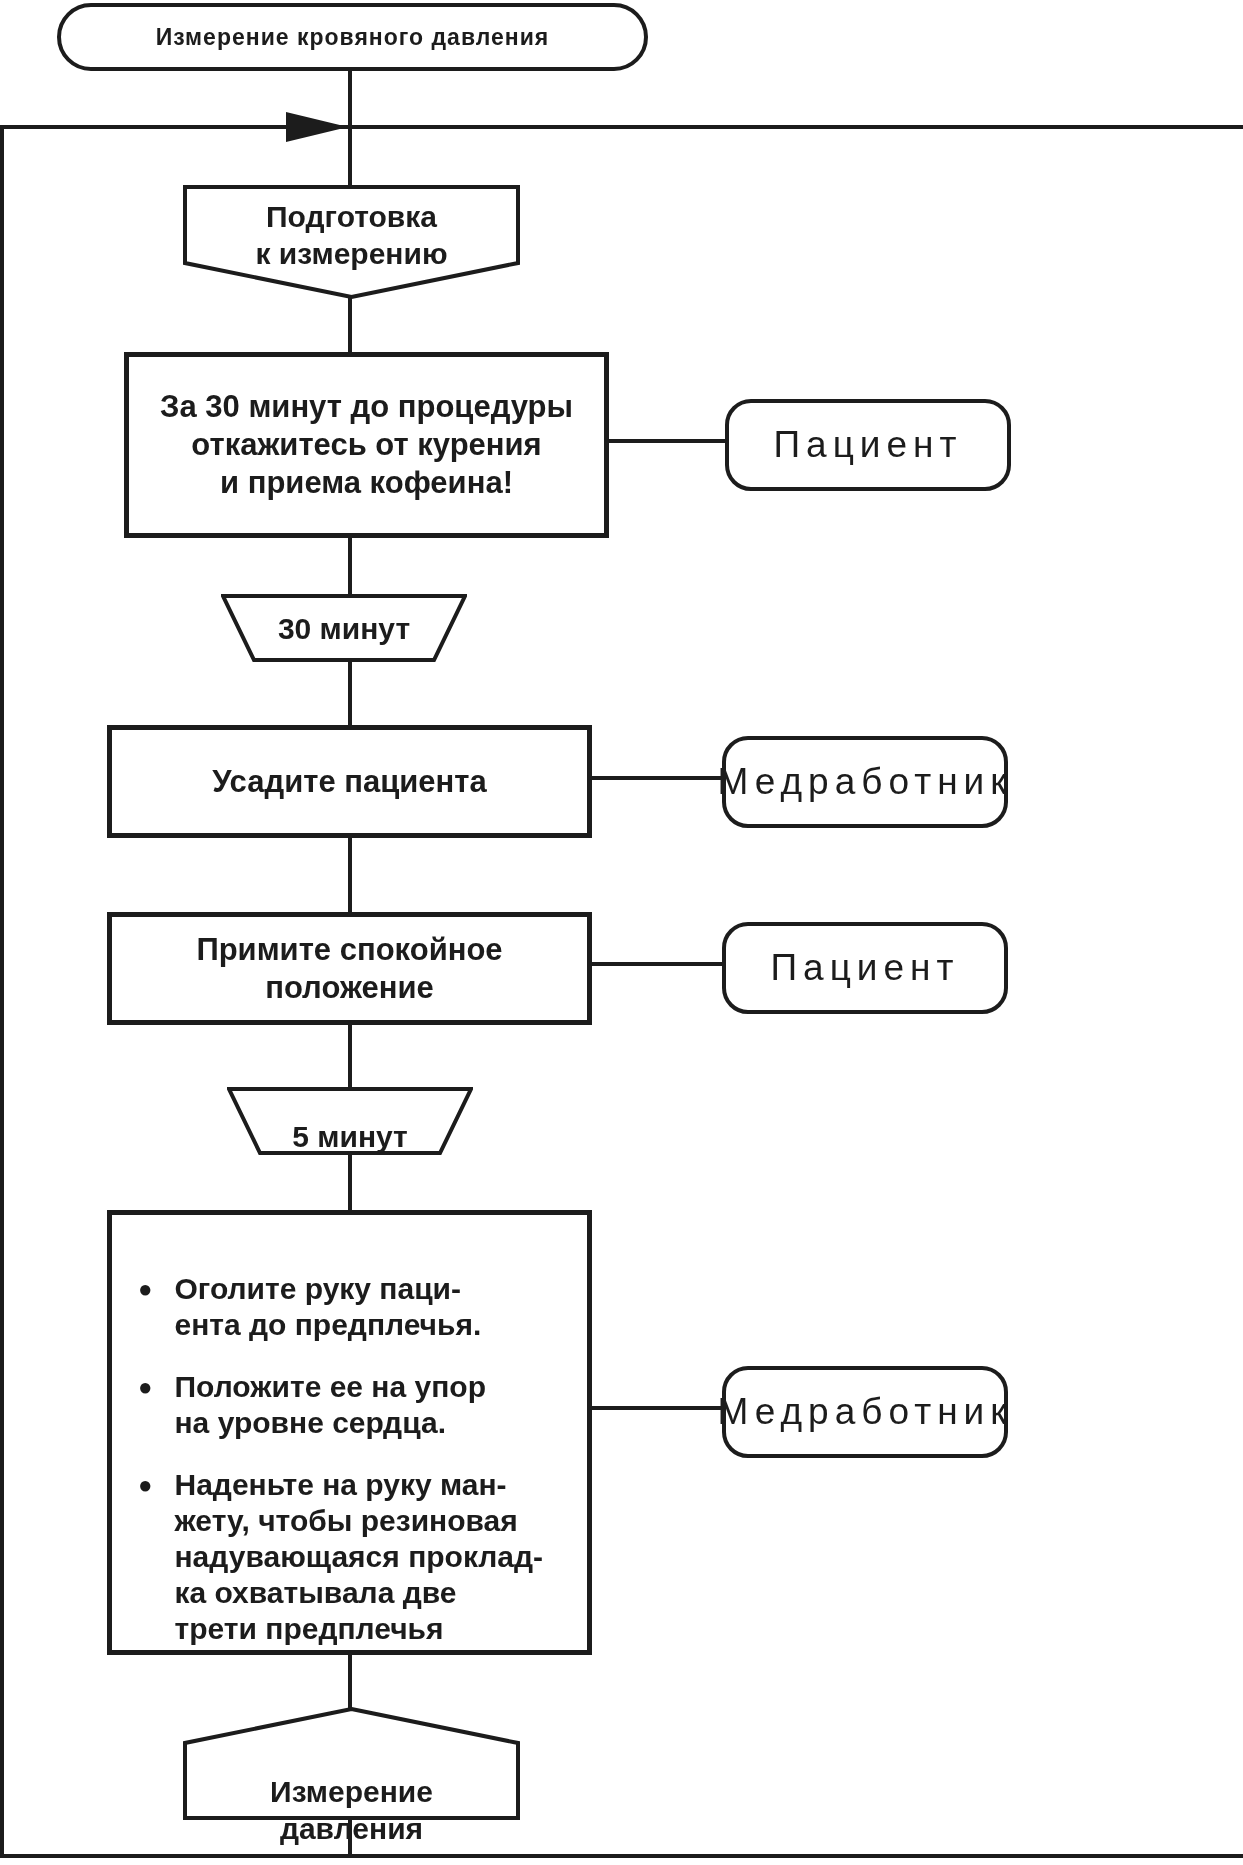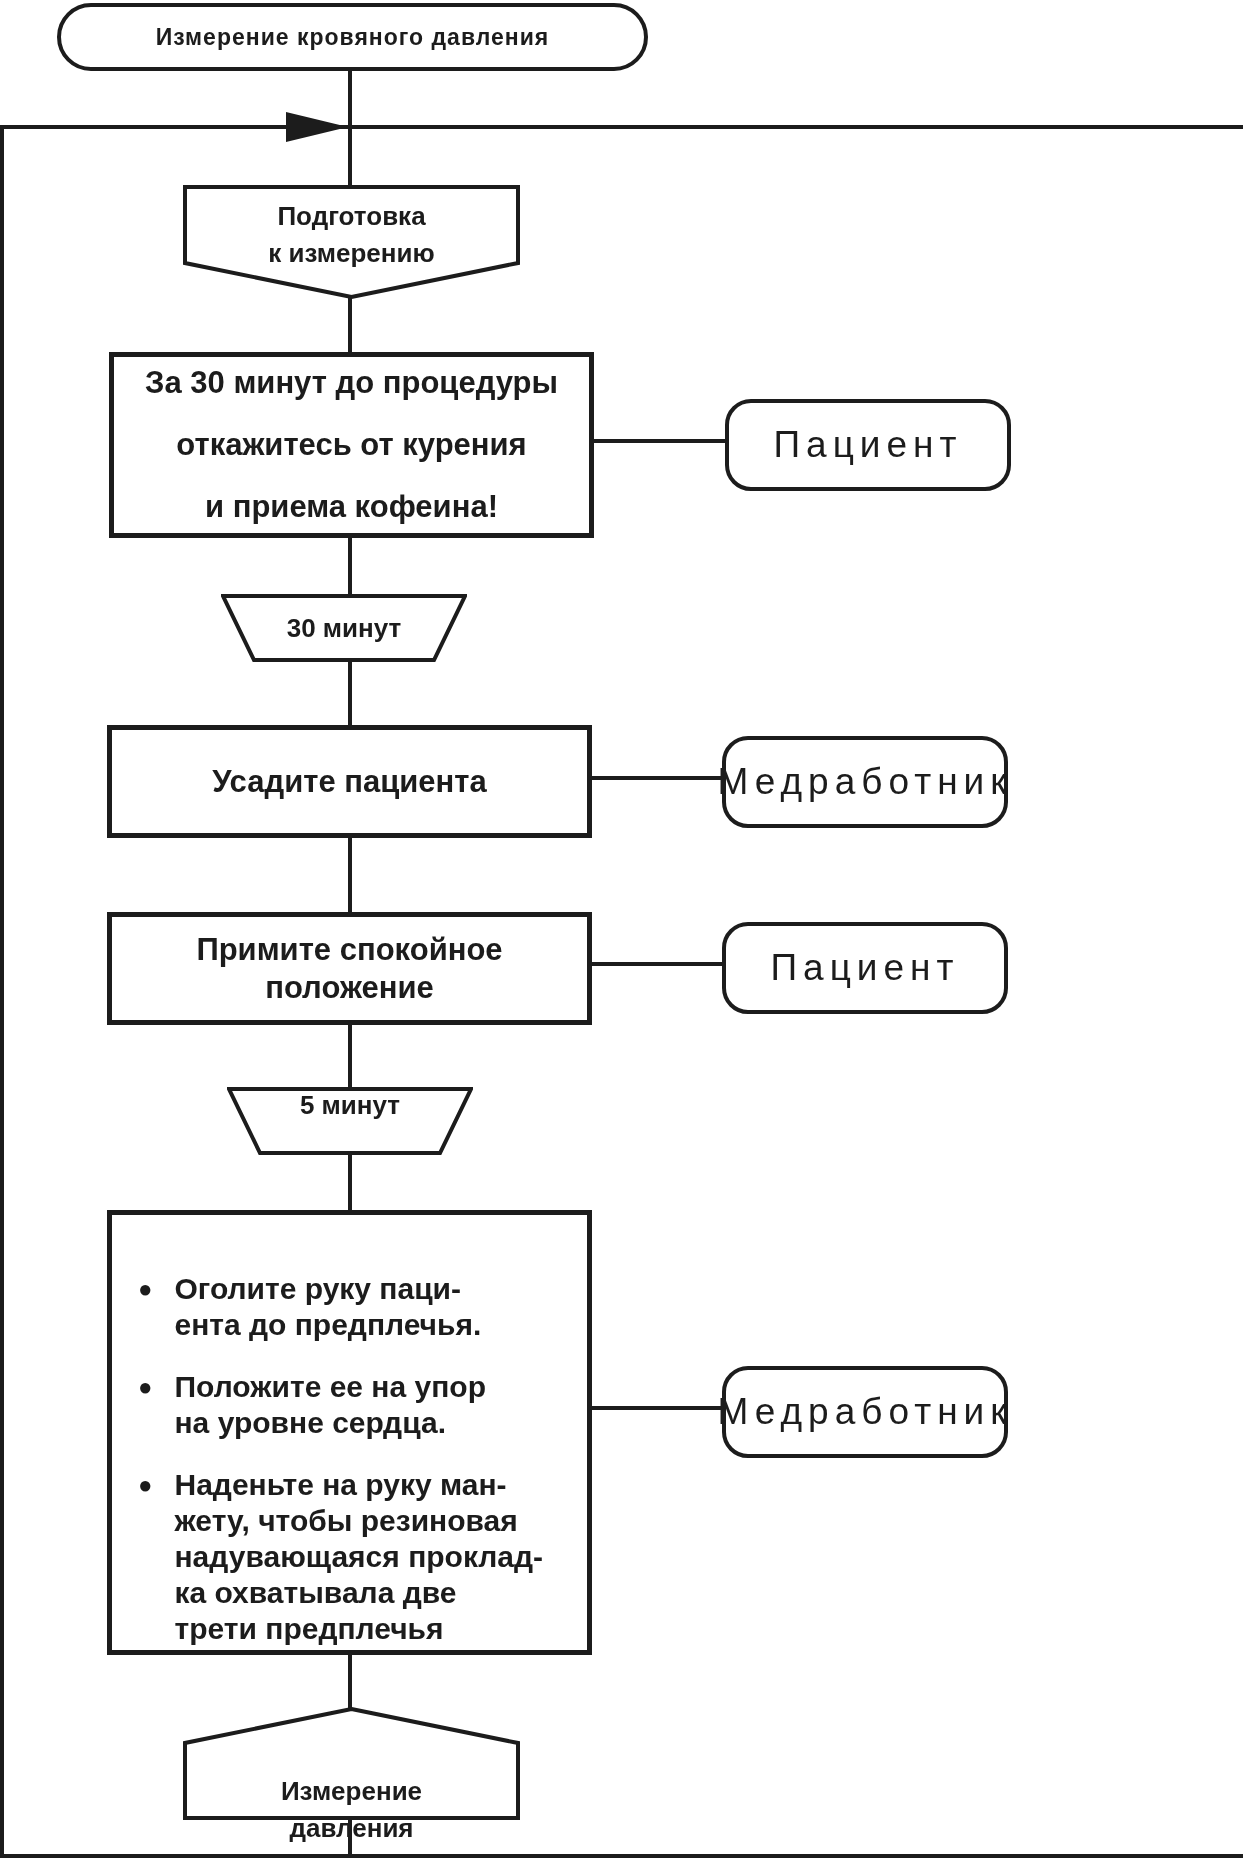--- a/index.html
+++ b/index.html
@@ -21,37 +21,37 @@
     position:absolute;left:57px;top:3px;width:583px;height:60px;
     border:4px solid #1c1c1c;border-radius:34px;background:#fff;
     display:flex;align-items:center;justify-content:center;
     font-size:23px;font-weight:bold;letter-spacing:1px;
   }
   .process{
     position:absolute;background:#fff;border:5px solid #1c1c1c;
     display:flex;flex-direction:column;align-items:center;justify-content:center;
     font-size:31px;font-weight:bold;line-height:38px;text-align:center;
   }
-  .rect1{left:109px;top:352px;width:475px;height:176px;gap:24px;}
+  .rect1{left:124px;top:352px;width:475px;height:176px;}
   .rect2{left:107px;top:725px;width:475px;height:103px;}
   .rect3{left:107px;top:912px;width:475px;height:103px;text-align:center;}
   .rect4{left:107px;top:1210px;width:475px;height:435px;
          align-items:flex-start;justify-content:flex-start;
          padding:0;box-sizing:content-box;}
   .actor{
     position:absolute;width:278px;height:84px;background:#fff;
     border:4px solid #1c1c1c;border-radius:26px;
     display:flex;align-items:center;justify-content:center;
     font-size:37px;font-weight:normal;letter-spacing:6px;
   }
   .shape{position:absolute;}
   .shape svg{position:absolute;left:0;top:0;display:block;}
   .shape .txt{
     position:absolute;left:0;right:0;display:flex;flex-direction:column;
-    align-items:center;font-size:26px;font-weight:bold;line-height:37px;text-align:center;
+    align-items:center;font-size:30px;font-weight:bold;line-height:37px;text-align:center;
   }
   
   .bullets{display:flex;flex-direction:column;gap:26px;padding:56px 16px 0 26px;
            align-items:flex-start;text-align:left;font-size:30px;line-height:36px;}
   .bullet-row{display:flex;align-items:flex-start;}
   .bullet-marker{font-size:24px;line-height:36px;margin-right:22px;}
   .bullet-lines{display:flex;flex-direction:column;justify-content:flex-end;}
 </style>
 </head>
 <body>
@@ -122,21 +122,21 @@
     <span>положение</span>
   </div>
   <div class="actor" style="left:722px;top:922px;">
     <span>Пациент</span>
   </div>
 
   <div class="shape" style="left:227px;top:1087px;width:246px;height:68px;">
     <svg width="246" height="68" viewBox="0 0 246 68">
       <polygon points="2,2 244,2 213,66 33,66" fill="#ffffff" stroke="#1c1c1c" stroke-width="4"></polygon>
     </svg>
-    <div class="txt" style="top:0;height:68px;justify-content:flex-start;">
+    <div class="txt" style="top:0;height:68px;justify-content:flex-end;">
       <span>5 минут</span>
     </div>
   </div>
 
   <div class="process rect4">
     <div class="bullets">
       <div class="bullet-row">
         <span class="bullet-marker">●</span>
         <span class="bullet-lines">
           <span>Оголите руку паци-</span>

